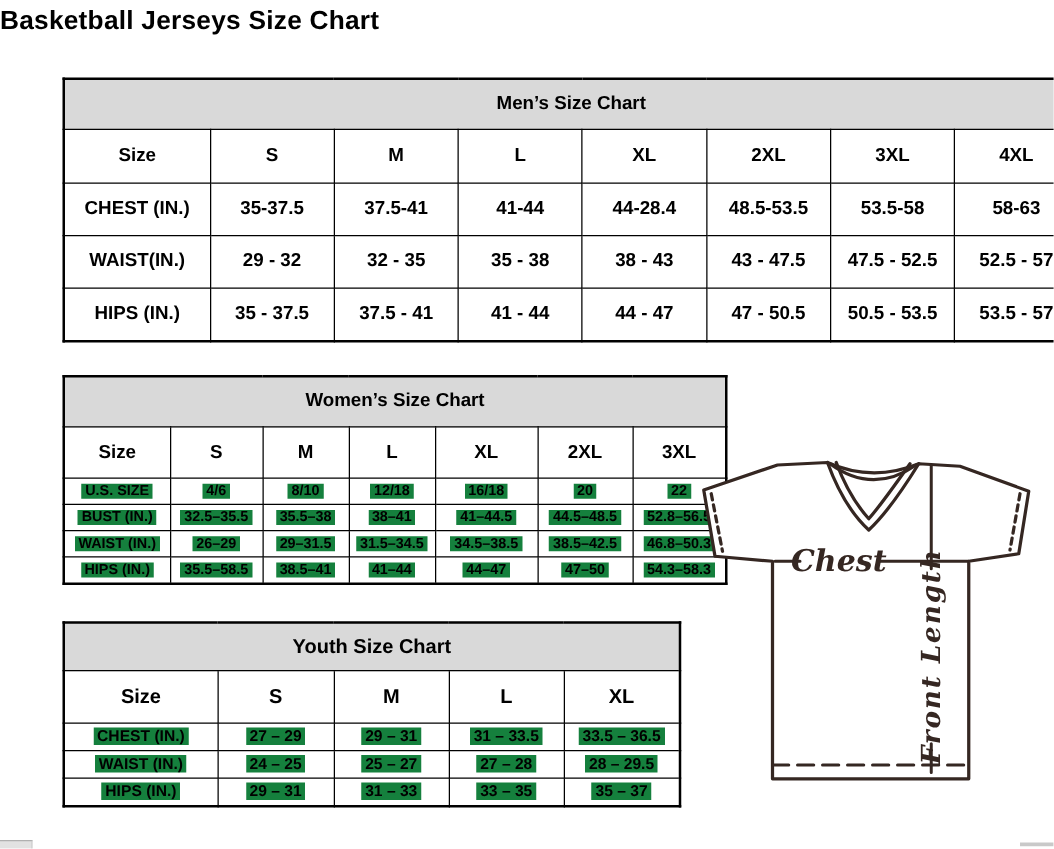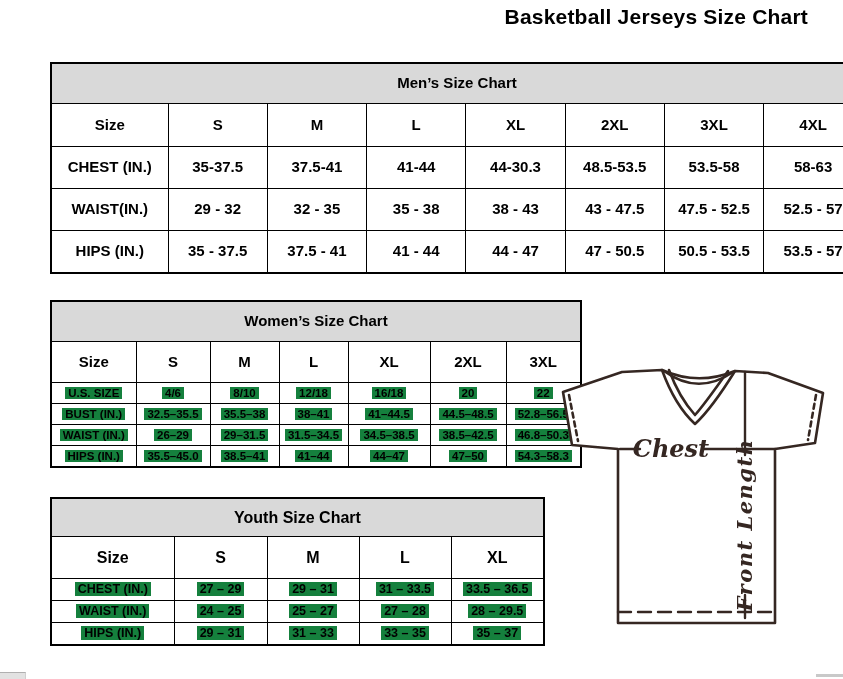--- a/index.html
+++ b/index.html
@@ -1,18 +1,18 @@
 <!DOCTYPE html>
 <html><head>
 <meta charset="utf-8">
 <style>
   html,body{margin:0;padding:0;background:#ffffff;}
   .page{position:relative;width:843px;height:679px;background:#ffffff;
         font-family:"Liberation Sans",sans-serif;overflow:hidden;color:#000;}
-  .title{position:absolute;left:0;top:5px;width:808px;text-align:right;
+  .title{position:absolute;left:0;top:5px;width:808px;text-align:left;
          font-size:21px;font-weight:bold;letter-spacing:0.2px;}
   table{position:absolute;border-collapse:collapse;table-layout:fixed;background:#fff;
         border:2px solid #000;margin-left:36px;}
   td{border:1px solid #000;text-align:center;vertical-align:middle;
      font-weight:bold;padding:0;line-height:1.1;}
   .caption{background:#d9d9d9;}
   
   #mens{left:14px;top:62px;width:814px;}
   #mens .caption{height:39px;font-size:15px;}
   #mens .colhead{height:42px;font-size:15px;}
@@ -69,21 +69,21 @@
           <td class="colhead">XL</td>
           <td class="colhead">2XL</td>
           <td class="colhead">3XL</td>
           <td class="colhead">4XL</td>
         </tr>
         <tr class="data-row">
           <td class="rowlabel">CHEST (IN.)</td>
           <td class="val">35-37.5</td>
           <td class="val">37.5-41</td>
           <td class="val">41-44</td>
-          <td class="val">44-30.3</td>
+          <td class="val">44-28.4</td>
           <td class="val">48.5-53.5</td>
           <td class="val">53.5-58</td>
           <td class="val">58-63</td>
         </tr>
         <tr class="data-row">
           <td class="rowlabel">WAIST(IN.)</td>
           <td class="val">29 - 32</td>
           <td class="val">32 - 35</td>
           <td class="val">35 - 38</td>
           <td class="val">38 - 43</td>
@@ -149,21 +149,21 @@
           <td class="rowlabel"><span class="hl">WAIST (IN.)</span></td>
           <td class="val"><span class="hl">26–29</span></td>
           <td class="val"><span class="hl">29–31.5</span></td>
           <td class="val"><span class="hl">31.5–34.5</span></td>
           <td class="val"><span class="hl">34.5–38.5</span></td>
           <td class="val"><span class="hl">38.5–42.5</span></td>
           <td class="val"><span class="hl">46.8–50.3</span></td>
         </tr>
         <tr class="data-row">
           <td class="rowlabel"><span class="hl">HIPS (IN.)</span></td>
-          <td class="val"><span class="hl">35.5–45.0</span></td>
+          <td class="val"><span class="hl">35.5–58.5</span></td>
           <td class="val"><span class="hl">38.5–41</span></td>
           <td class="val"><span class="hl">41–44</span></td>
           <td class="val"><span class="hl">44–47</span></td>
           <td class="val"><span class="hl">47–50</span></td>
           <td class="val"><span class="hl">54.3–58.3</span></td>
         </tr>
       </tbody>
     </table>
 
   <table id="youth">

